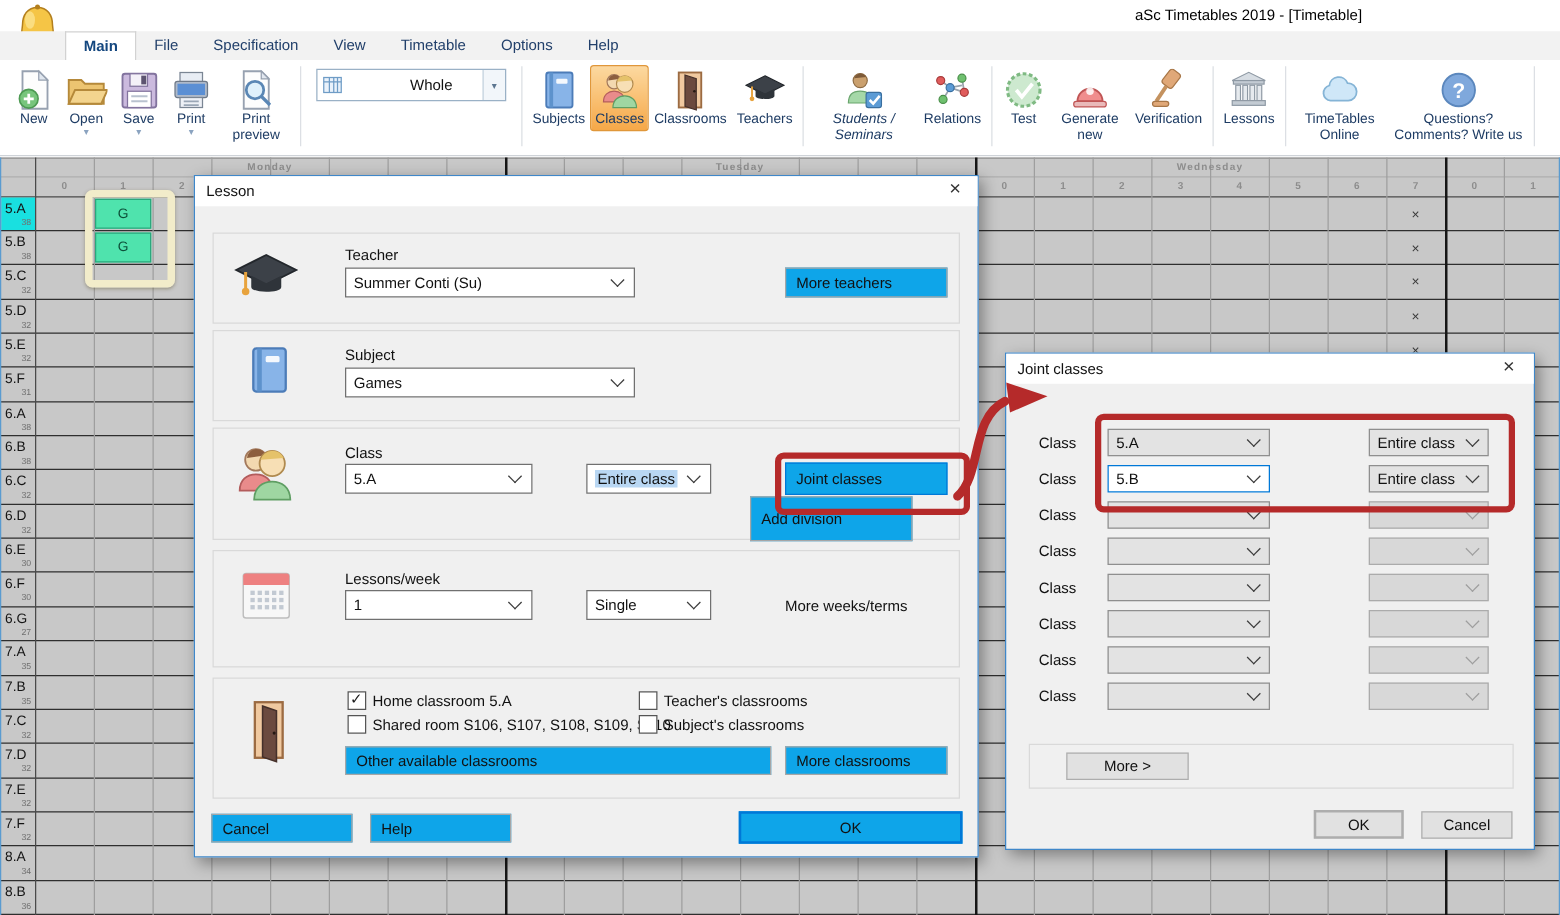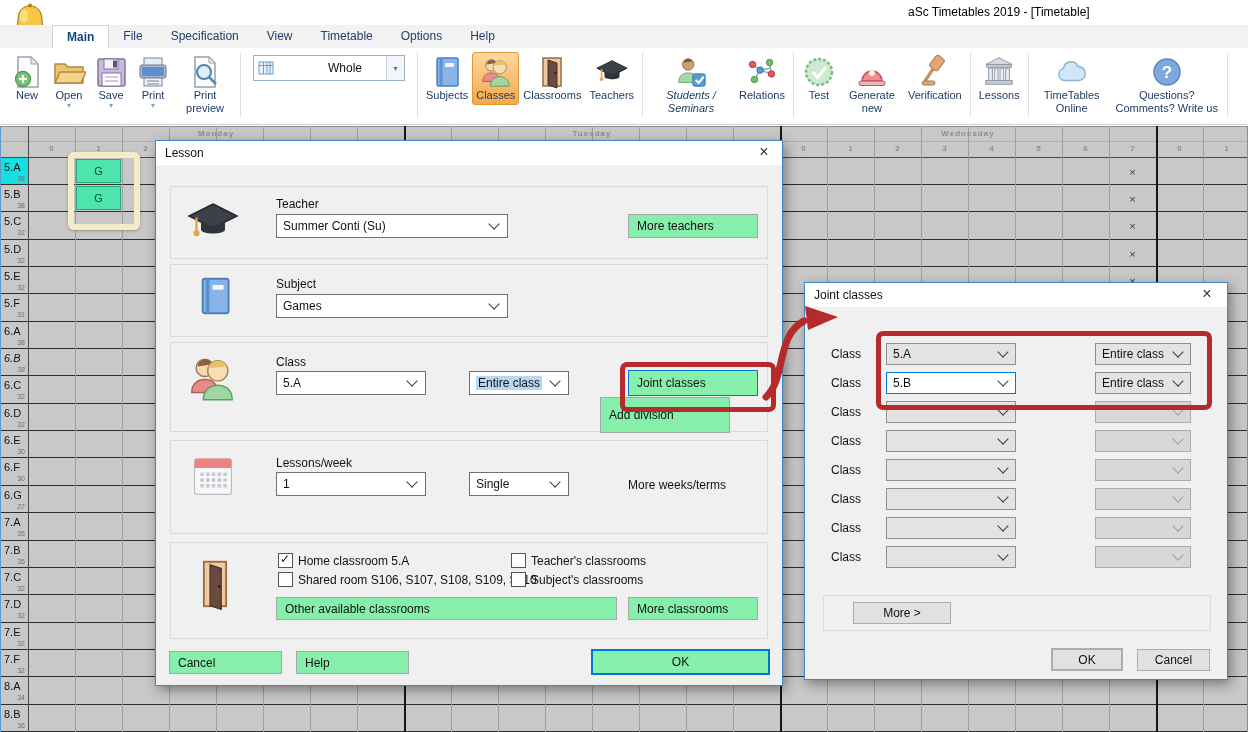--- a/index.html
+++ b/index.html
@@ -37,21 +37,21 @@
   .win-edge{position:absolute;top:126px;width:1px;height:606px;background:#5a9bd0;z-index:2;}
   
   .dlg{position:absolute;background:#f0f0f0;border:1px solid #3f87c9;box-shadow:3px 4px 12px rgba(0,0,0,.4);box-sizing:border-box;}
   .dlg-title{height:24px;background:#fff;display:flex;align-items:center;padding-left:9px;font-size:12px;color:#111;}
   .dlg-close{position:absolute;top:2px;font-size:16px;color:#333;width:20px;text-align:center;cursor:default;}
   .section{position:absolute;left:14px;width:598px;border:1px solid #d9d9d9;box-sizing:border-box;}
   .sec-icon{position:absolute;}
   .flabel{position:absolute;font-size:12px;color:#111;}
   .combo{position:absolute;background:#fff;border:1px solid #707070;font-size:12px;color:#111;display:flex;align-items:center;padding-left:6px;box-sizing:border-box;}
   .chev{width:7px;height:7px;border-right:1.5px solid #3c3c3c;border-bottom:1.5px solid #3c3c3c;transform:rotate(45deg);margin:-4px 9px 0 auto;flex:none;}
-  .btn{position:absolute;background:#86efac;border:1px solid #a6a6a6;font-size:12px;color:#111;display:flex;align-items:center;padding-left:8px;box-sizing:border-box;cursor:default;}
+  .btn{position:absolute;background:#0ea5e9;border:1px solid #a6a6a6;font-size:12px;color:#111;display:flex;align-items:center;padding-left:8px;box-sizing:border-box;cursor:default;}
   .btn.center{justify-content:center;padding-left:0;}
   .btn.default{border:2px solid #0078d7;}
   .btn.gray{background:#e1e1e1;border-color:#adadad;}
   .btn.focus{border:1px solid #0078d7;}
   .cb{position:absolute;display:flex;align-items:center;font-size:12px;color:#111;}
   .cb .box{width:13px;height:13px;border:1px solid #555;background:#fff;margin-right:5px;position:relative;flex:none;}
   .cb.checked .box:after{content:"\2713";position:absolute;left:1px;top:-2px;font-size:12px;color:#1a1a1a;}
   .hl{background:#b9d7f3;padding:0 2px;}
   
   .jlabel{position:absolute;left:26px;font-size:12px;color:#111;}
@@ -363,21 +363,21 @@
         <span class="ct">32</span>
       </div>
       <div class="class-cell" style="top: 168px; height: 26px;">
         <span class="nm">5.F</span>
         <span class="ct">31</span>
       </div>
       <div class="class-cell" style="top: 196px; height: 26px;">
         <span class="nm">6.A</span>
         <span class="ct">38</span>
       </div>
-      <div class="class-cell" style="top: 223px; height: 26px; font-style: italic;">
+      <div class="class-cell" style="top: 223px; height: 26px;">
         <span class="nm">6.B</span>
         <span class="ct">38</span>
       </div>
       <div class="class-cell" style="top: 250px; height: 26px;">
         <span class="nm">6.C</span>
         <span class="ct">32</span>
       </div>
       <div class="class-cell" style="top: 278px; height: 26px;">
         <span class="nm">6.D</span>
         <span class="ct">32</span>

